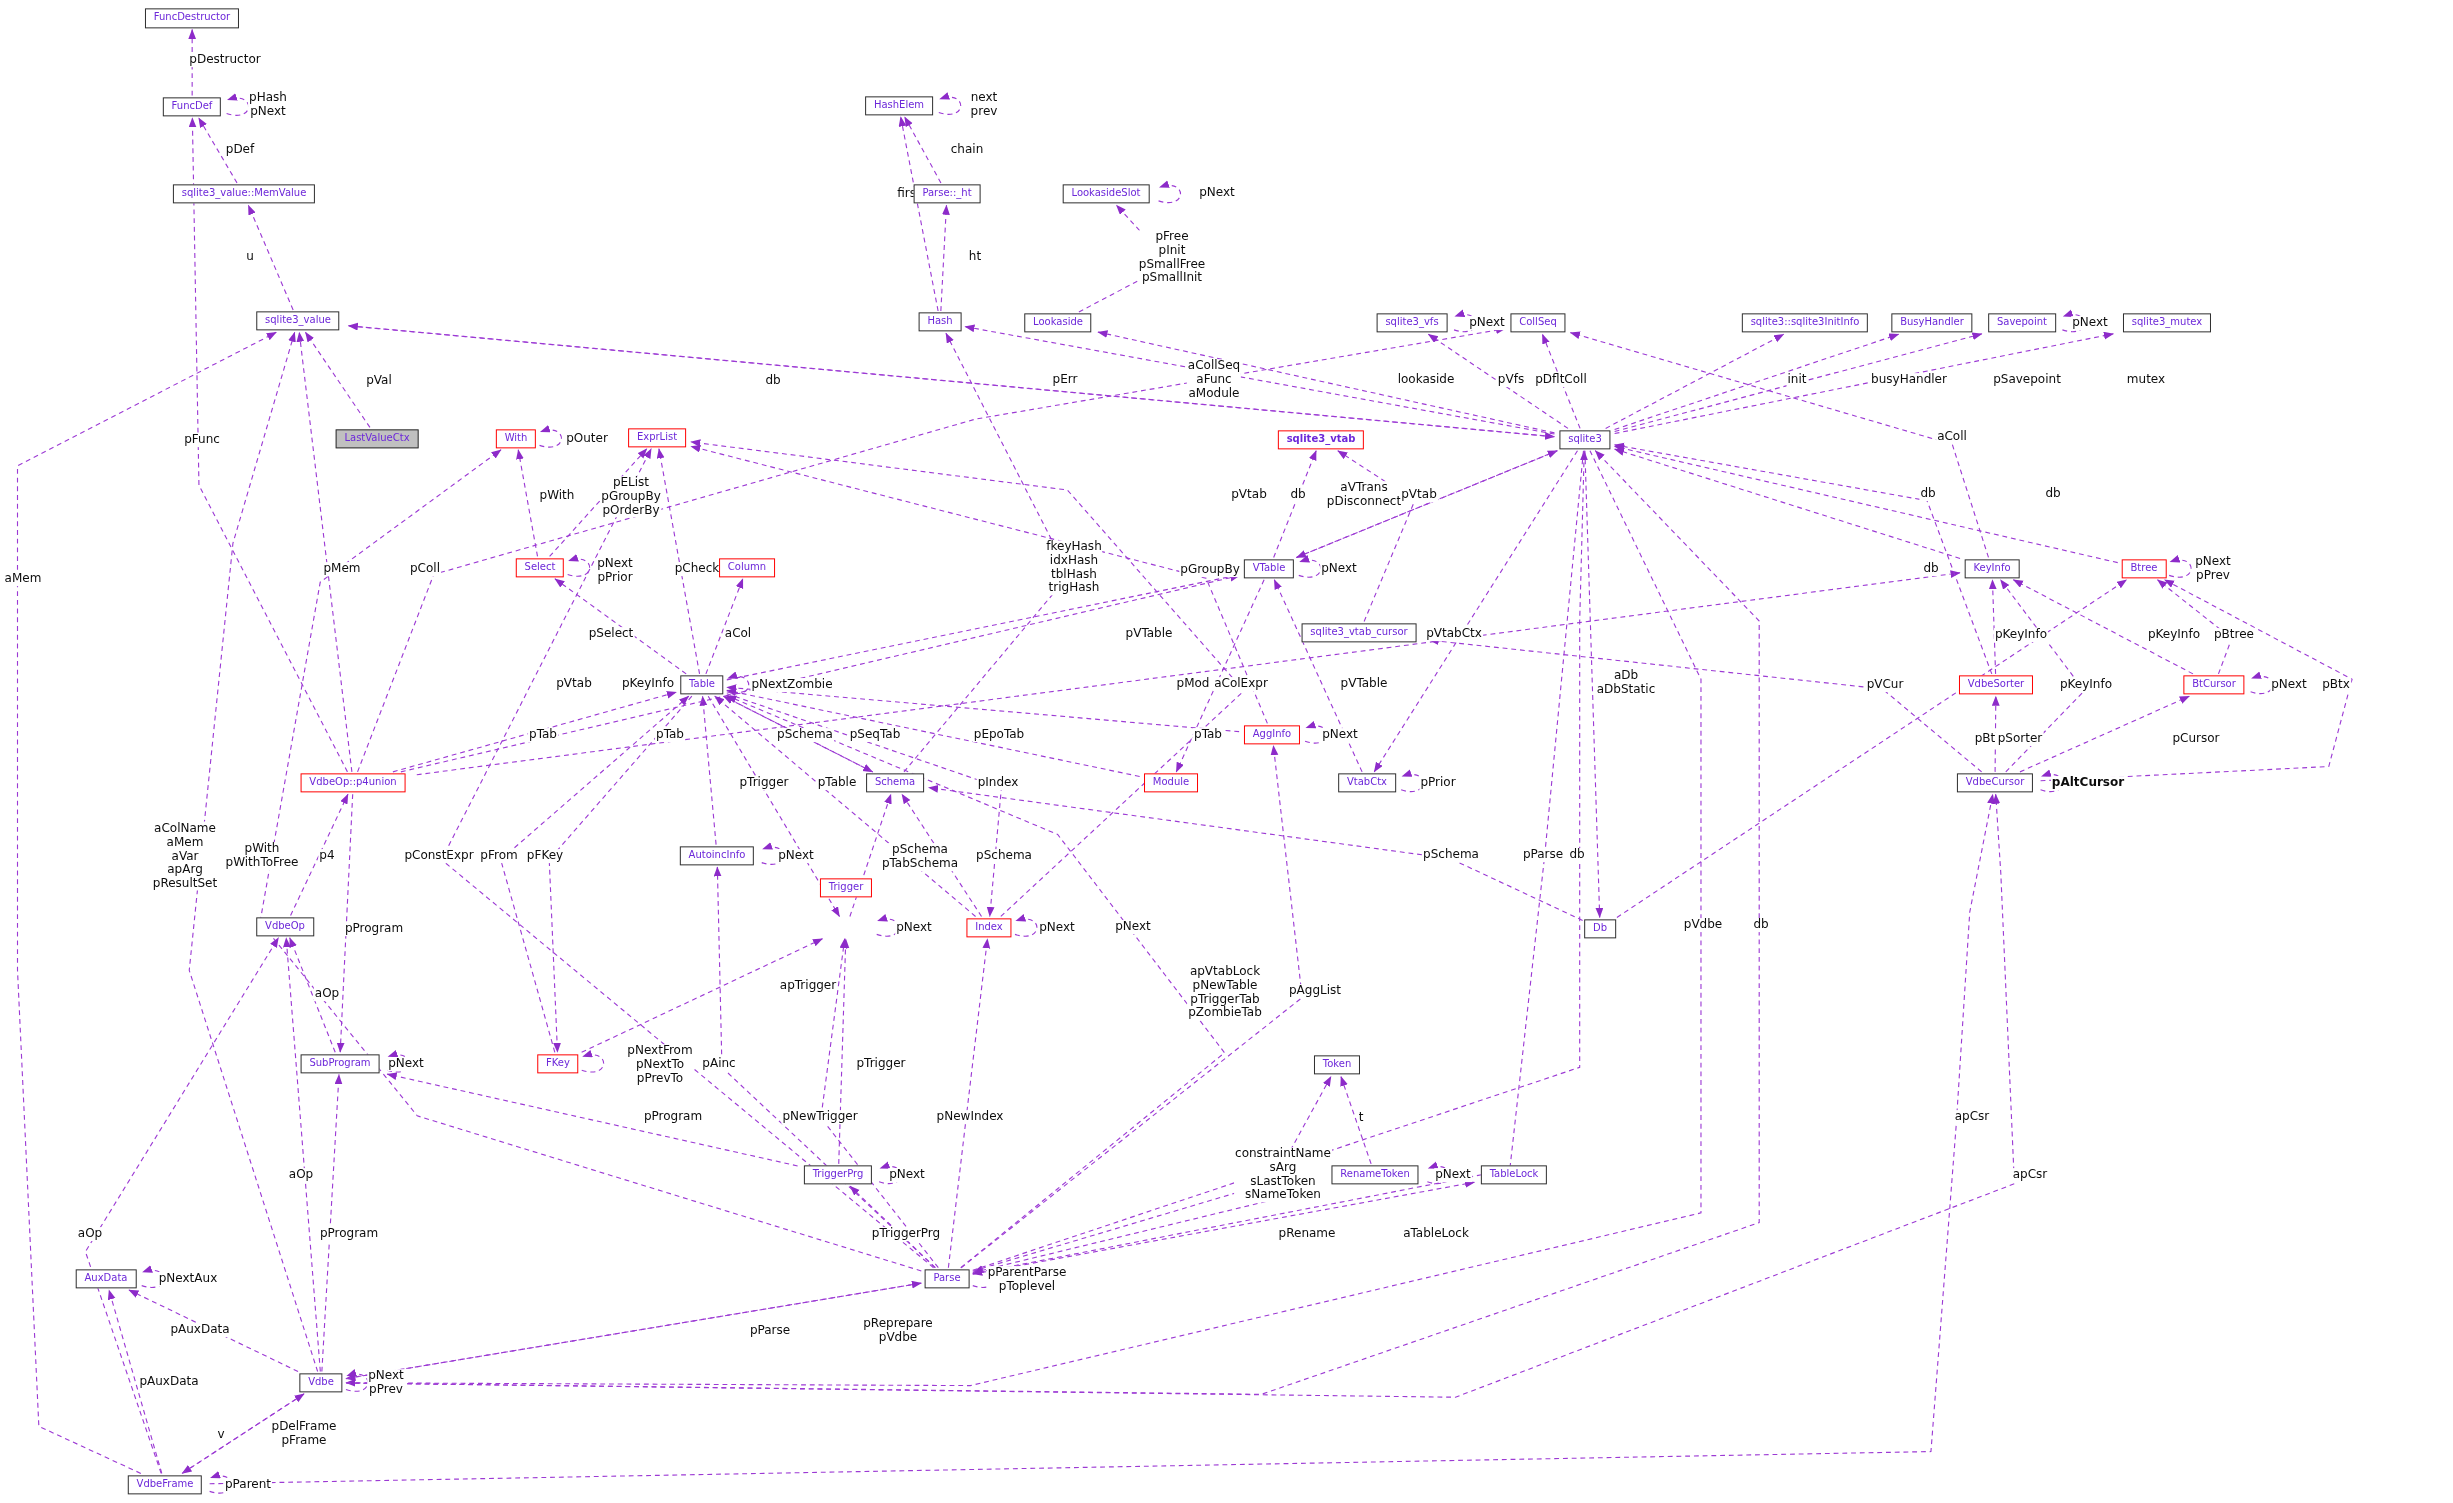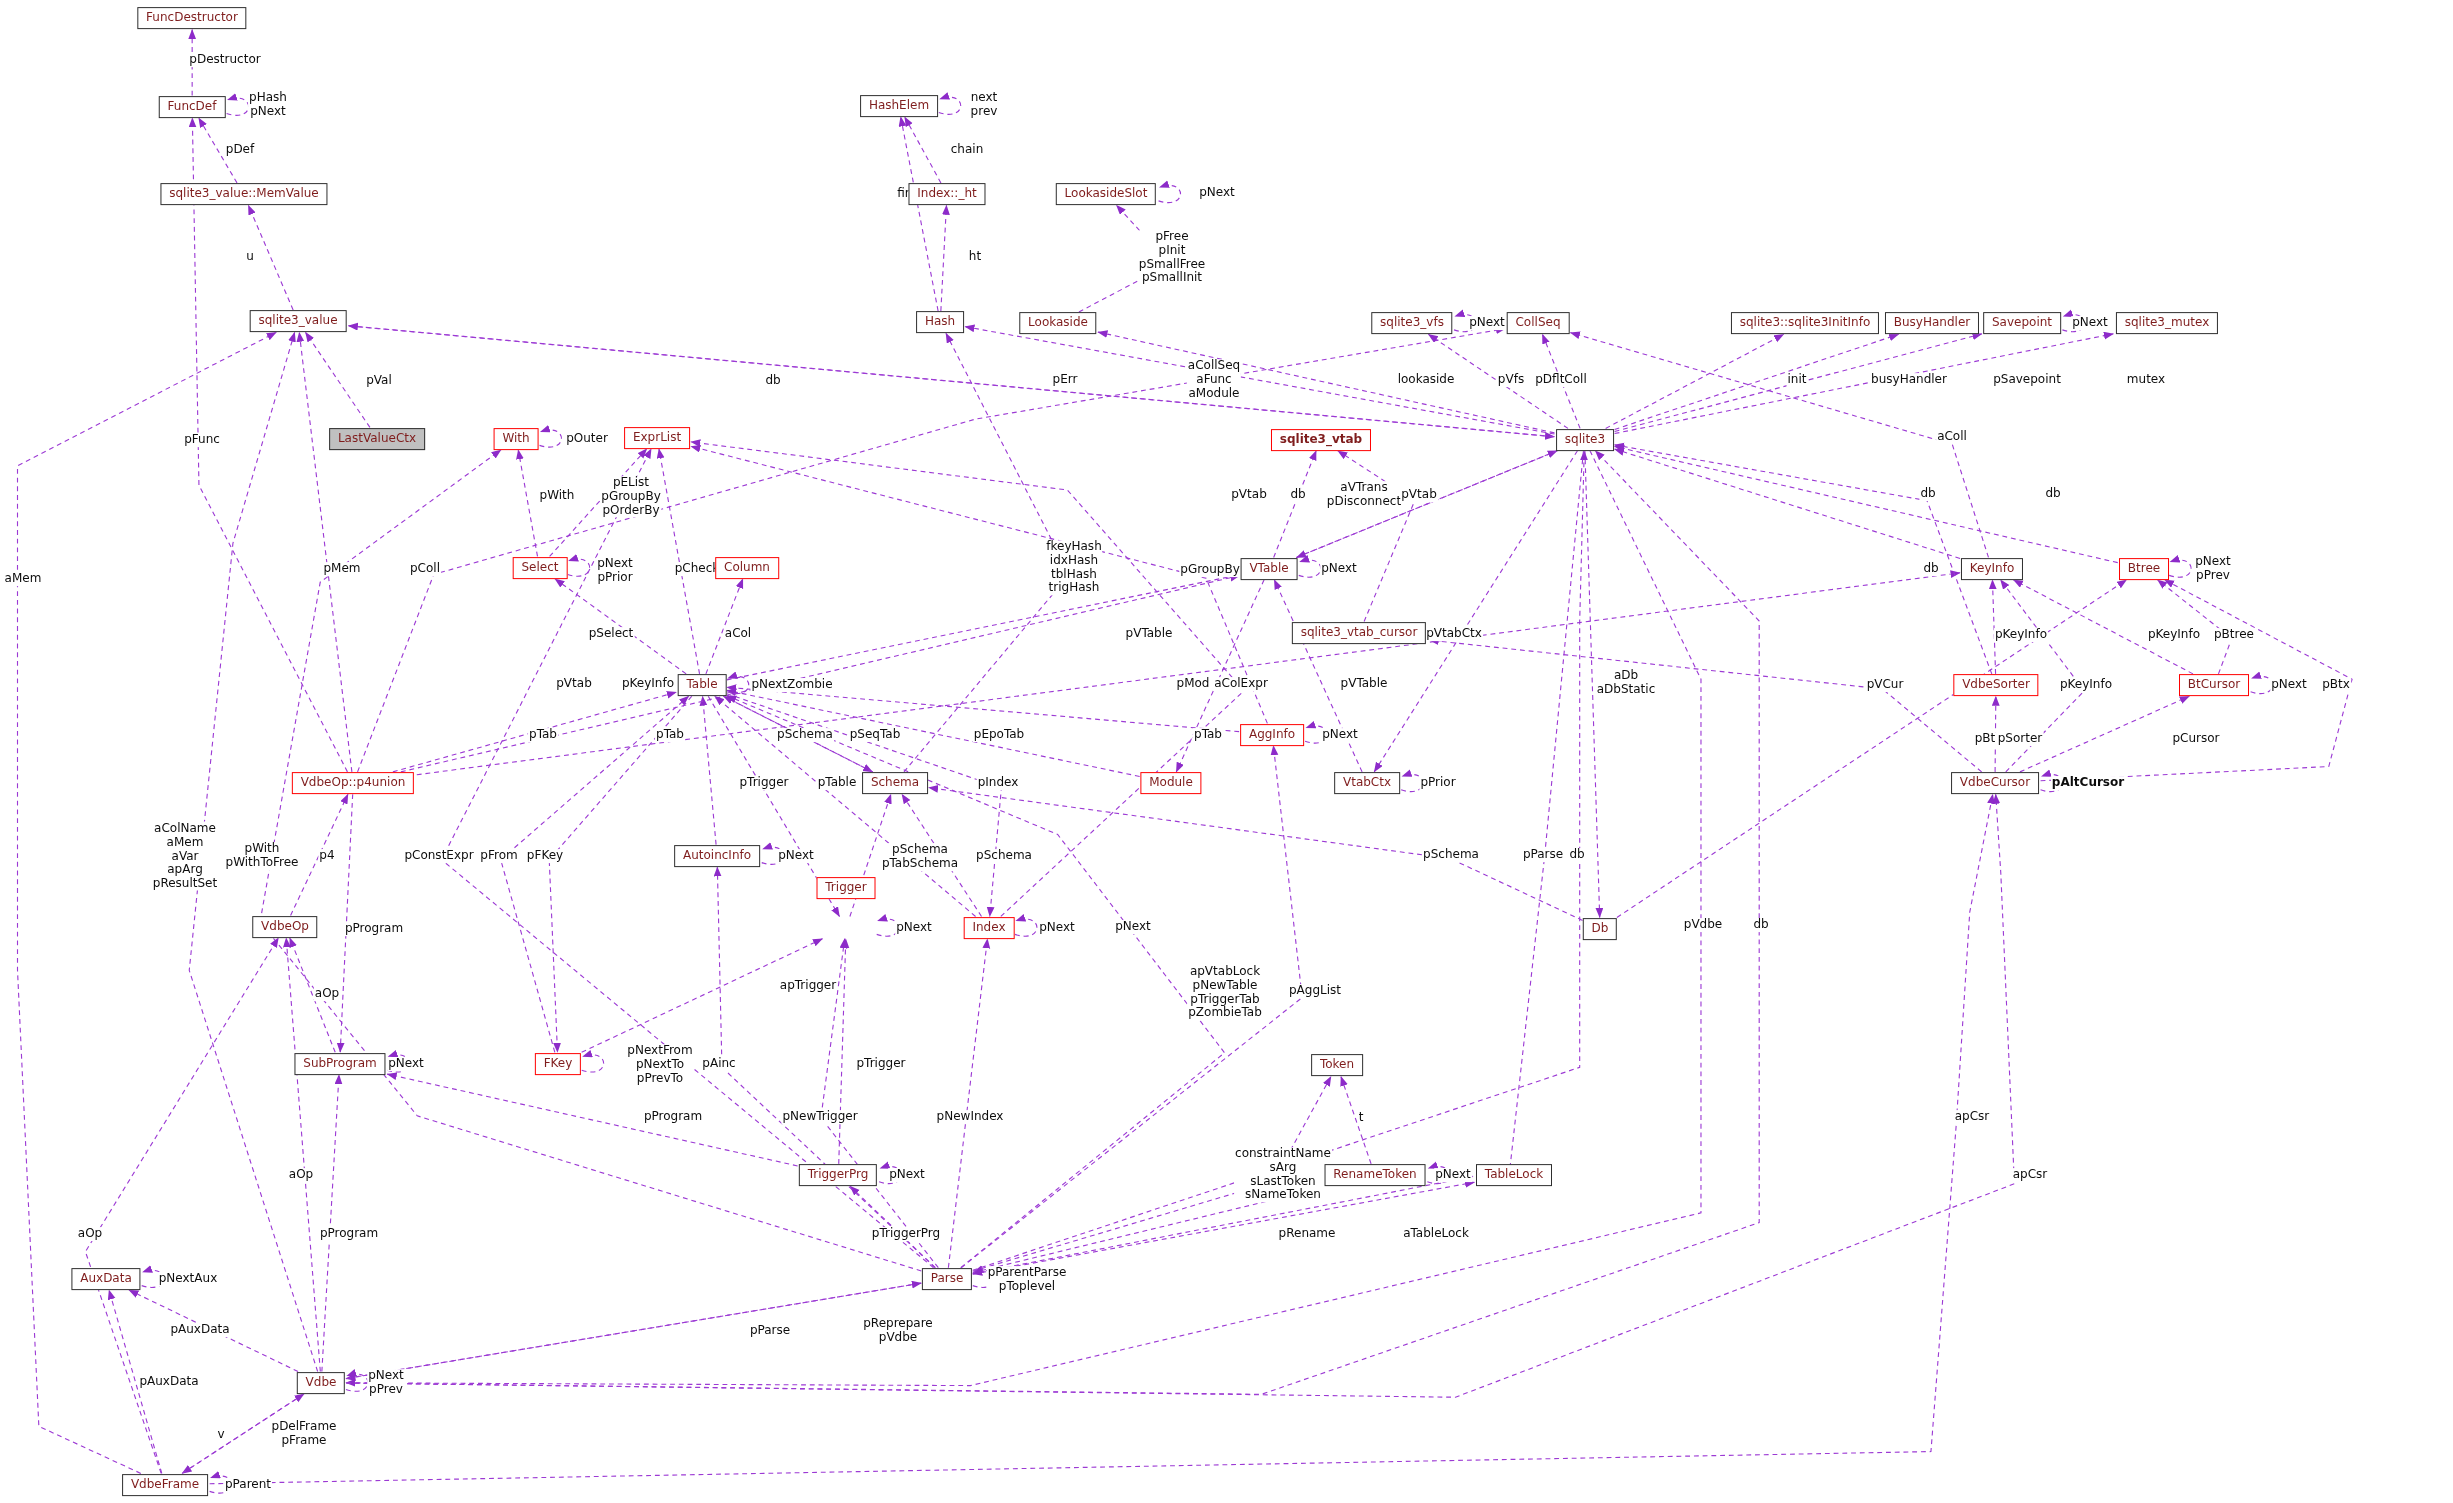--- a/index.html
+++ b/index.html
@@ -2,21 +2,21 @@
 <html style="--nodeborder: #2e2e2e; --red: #ff0000; --gray: #c0c0c0;"><head>
 <meta charset="utf-8">
 <style>
   html,body{margin:0;padding:0;background:#fff;}
   .canvas{position:relative;width:2453px;height:1503px;background:#ffffff;overflow:hidden;
           font-family:"DejaVu Sans",sans-serif;}
   .canvas svg{position:absolute;left:0;top:0;z-index:0;}
   .layer{position:absolute;left:0;top:0;width:100%;height:100%;}
   .node{position:absolute;transform:translate(-50%,-50%);background:#ffffff;
         border:1px solid var(--nodeborder,#2e2e2e);padding:1.9px 7.8px 2.9px 7.8px;
-        font-size:12px;line-height:1.25;color:#7f1d1d;white-space:nowrap;z-index:3;cursor:pointer;}
+        font-size:10px;line-height:1.25;color:#6d28d9;white-space:nowrap;z-index:3;cursor:pointer;}
   .node.red{border-color:var(--red,#ff0000);}
   .node.gray{background:var(--gray,#c0c0c0);}
   .edge-label{position:absolute;transform:translate(-50%,-50%);font-size:12px;line-height:1.15;
         color:#0d0d0d;white-space:pre;text-align:center;z-index:2;background:#ffffff;padding:0 1px;
         cursor:default;}
 </style>
 </head>
 <body>
 
 <div class="canvas">
@@ -318,21 +318,21 @@
       <span class="edge-label" style="left: 2030px; top: 1175px;">apCsr</span>
       <span class="edge-label" style="left: 1133px; top: 927px;">pNext</span>
     </div>
   <div class="layer">
       <div class="node" style="left: 192px; top: 18.4px;">FuncDestructor</div>
       <div class="node" style="left: 192px; top: 107px;">FuncDef</div>
       <div class="node" style="left: 244px; top: 194px;">sqlite3_value::MemValue</div>
       <div class="node" style="left: 298px; top: 321px;">sqlite3_value</div>
       <div class="node gray" style="left: 377px; top: 439px;">LastValueCtx</div>
       <div class="node" style="left: 899px; top: 106px;">HashElem</div>
-      <div class="node" style="left: 947px; top: 194px;">Index::_ht</div>
+      <div class="node" style="left: 947px; top: 194px;">Parse::_ht</div>
       <div class="node" style="left: 1106px; top: 194px;">LookasideSlot</div>
       <div class="node" style="left: 940px; top: 322px;">Hash</div>
       <div class="node" style="left: 1058px; top: 323px;">Lookaside</div>
       <div class="node" style="left: 1412px; top: 323px;">sqlite3_vfs</div>
       <div class="node" style="left: 1538px; top: 323px;">CollSeq</div>
       <div class="node" style="left: 1805px; top: 323px;">sqlite3::sqlite3InitInfo</div>
       <div class="node" style="left: 1932px; top: 323px;">BusyHandler</div>
       <div class="node" style="left: 2022px; top: 323px;">Savepoint</div>
       <div class="node" style="left: 2167px; top: 323px;">sqlite3_mutex</div>
       <div class="node red" style="left: 1321px; top: 440px; font-weight: bold;">sqlite3_vtab</div>

